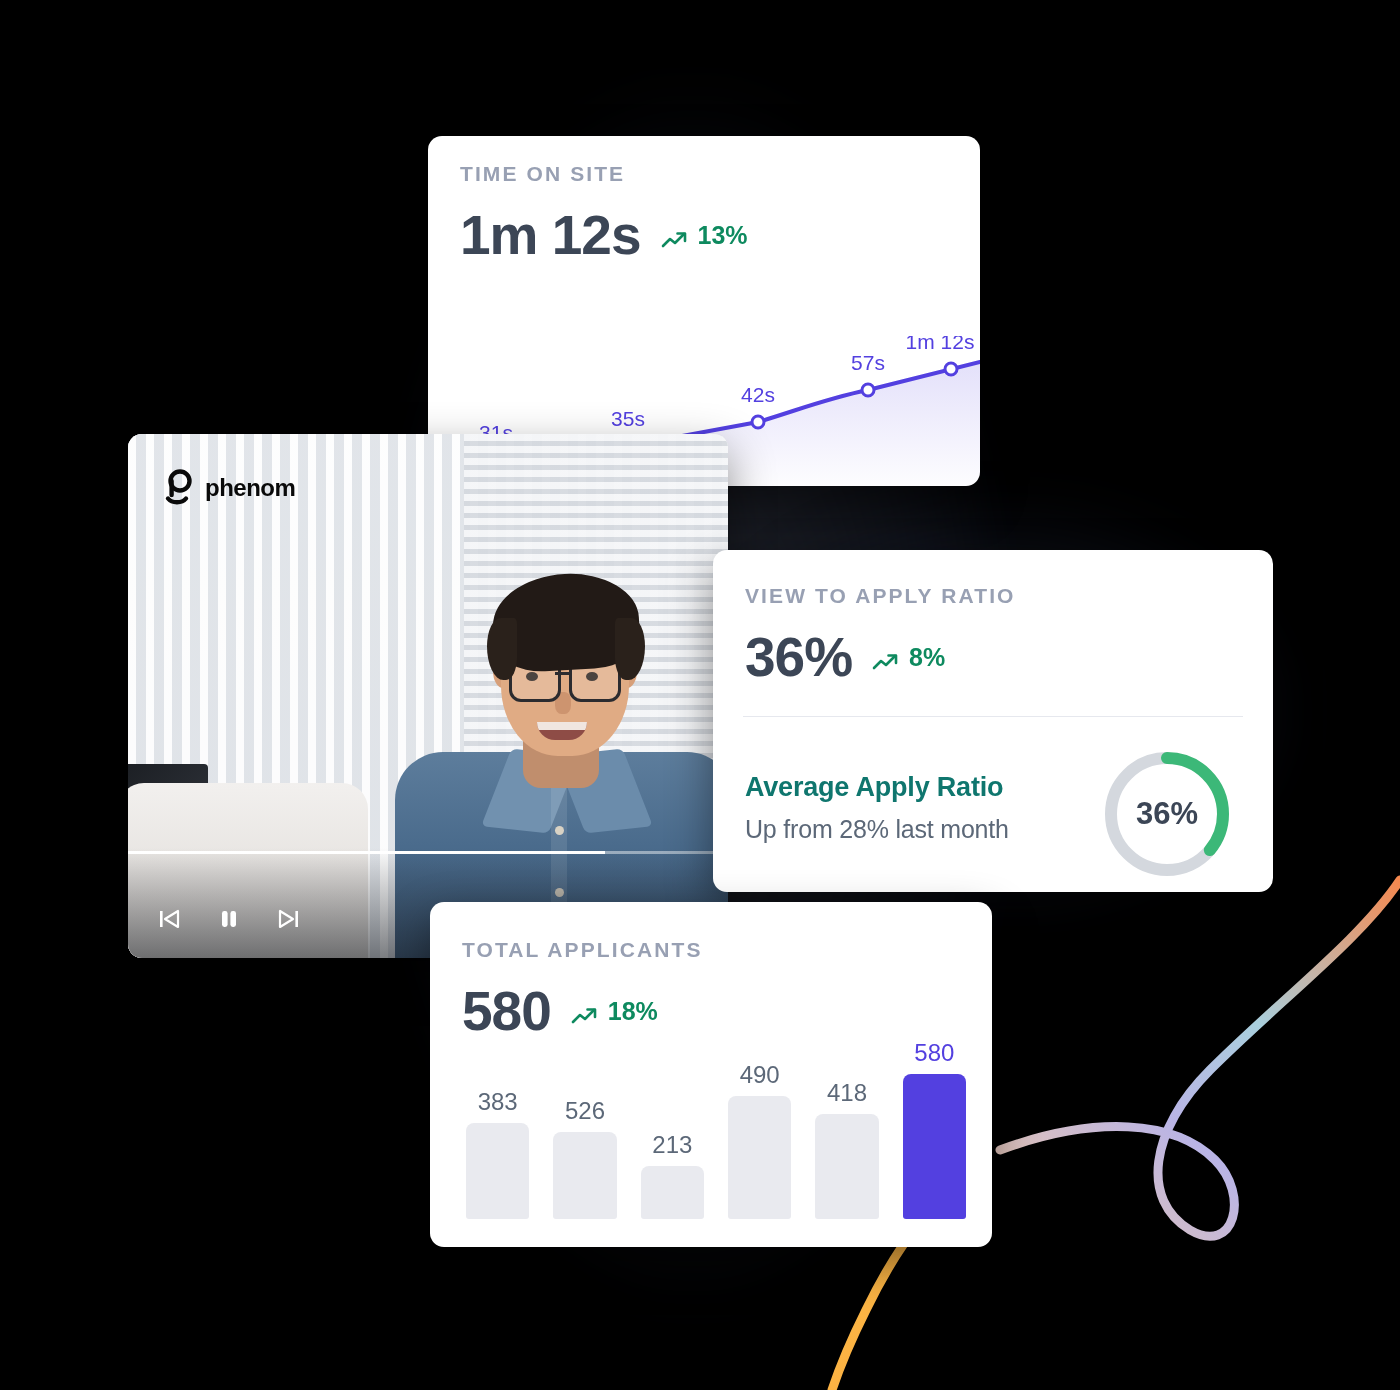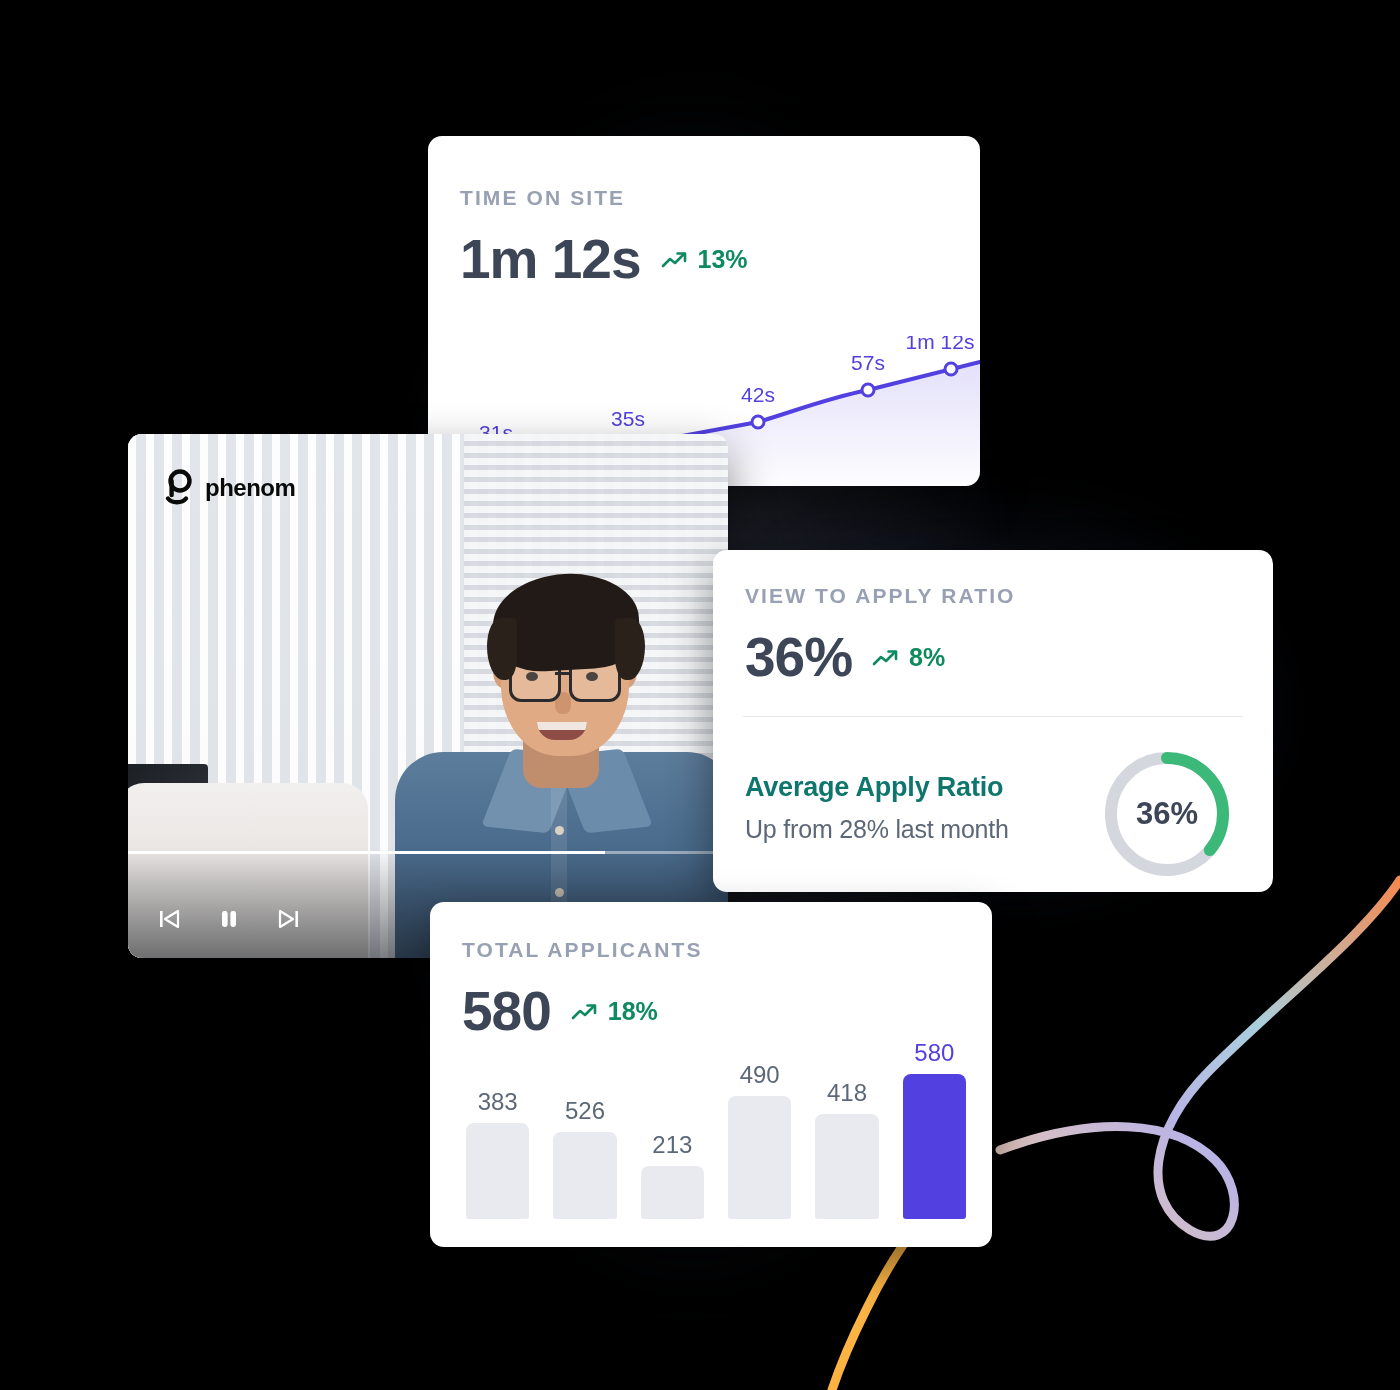--- a/index.html
+++ b/index.html
@@ -32,26 +32,26 @@
     position:absolute;background:#fff;border-radius:14px;
     box-shadow:0 18px 46px rgba(0,0,0,.45);
     overflow:hidden;
   }
   .card-label{
     font-size:21px;font-weight:bold;letter-spacing:2.1px;color:#98a0b3;
     text-transform:uppercase;
   }
   .bigrow{display:flex;align-items:center;gap:20px;}
   .bignum{font-size:55px;font-weight:bold;color:#3c4656;letter-spacing:-1px;line-height:1;}
-  .trend{display:flex;align-items:center;gap:9px;color:#0e8a5f;font-size:25px;font-weight:bold;}
+  .trend{display:flex;align-items:flex-end;gap:9px;color:#0e8a5f;font-size:25px;font-weight:bold;}
   .trend svg{display:block;}
 
   
   #card-time{left:428px;top:136px;width:552px;height:350px;}
-  #card-time .pad{padding:50px 0 0 32px;}
+  #card-time .pad{padding:26px 0 0 32px;}
   #card-time .linewrap{position:absolute;left:0;bottom:0;width:552px;height:150px;}
 
   
   #card-ratio{left:713px;top:518px;width:560px;height:342px;margin-top:32px;}
   #card-ratio .pad{padding:34px 0 0 32px;}
   #card-ratio .divider{position:absolute;left:30px;top:166px;width:500px;height:1px;background:#e6e8ee;}
   #card-ratio .lower{position:absolute;left:32px;top:222px;}
   #card-ratio .lower h3{margin:0;font-size:27px;font-weight:bold;color:#0f766e;letter-spacing:-.2px;}
   #card-ratio .lower p{margin:12px 0 0;font-size:25px;color:#5c6878;letter-spacing:-.2px;}
   #donut{position:absolute;right:38px;top:196px;width:136px;height:136px;}

